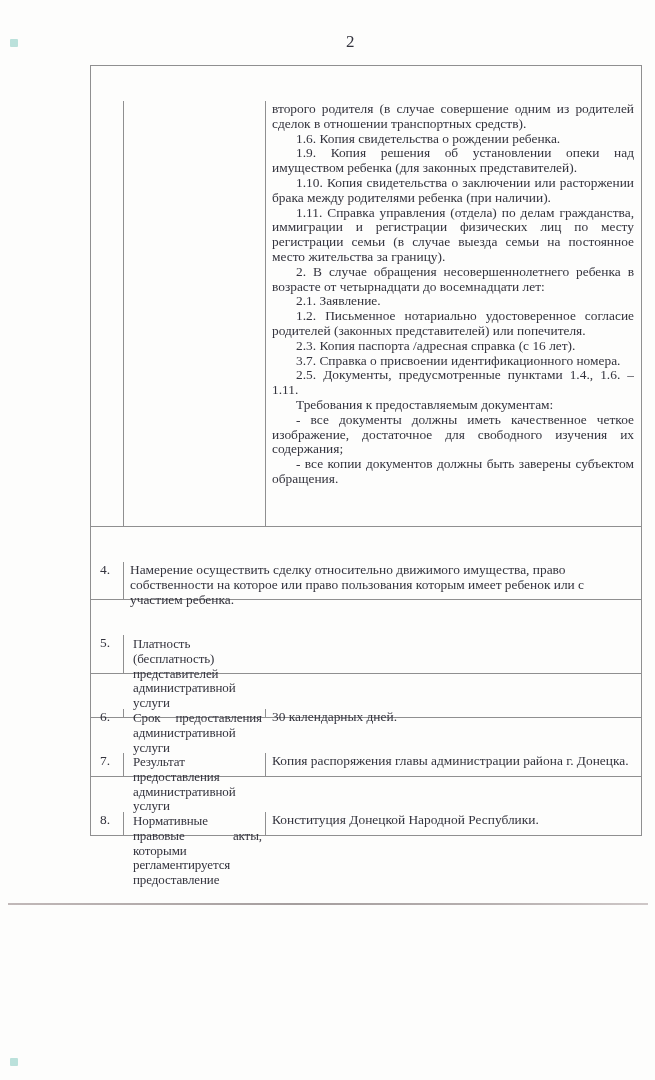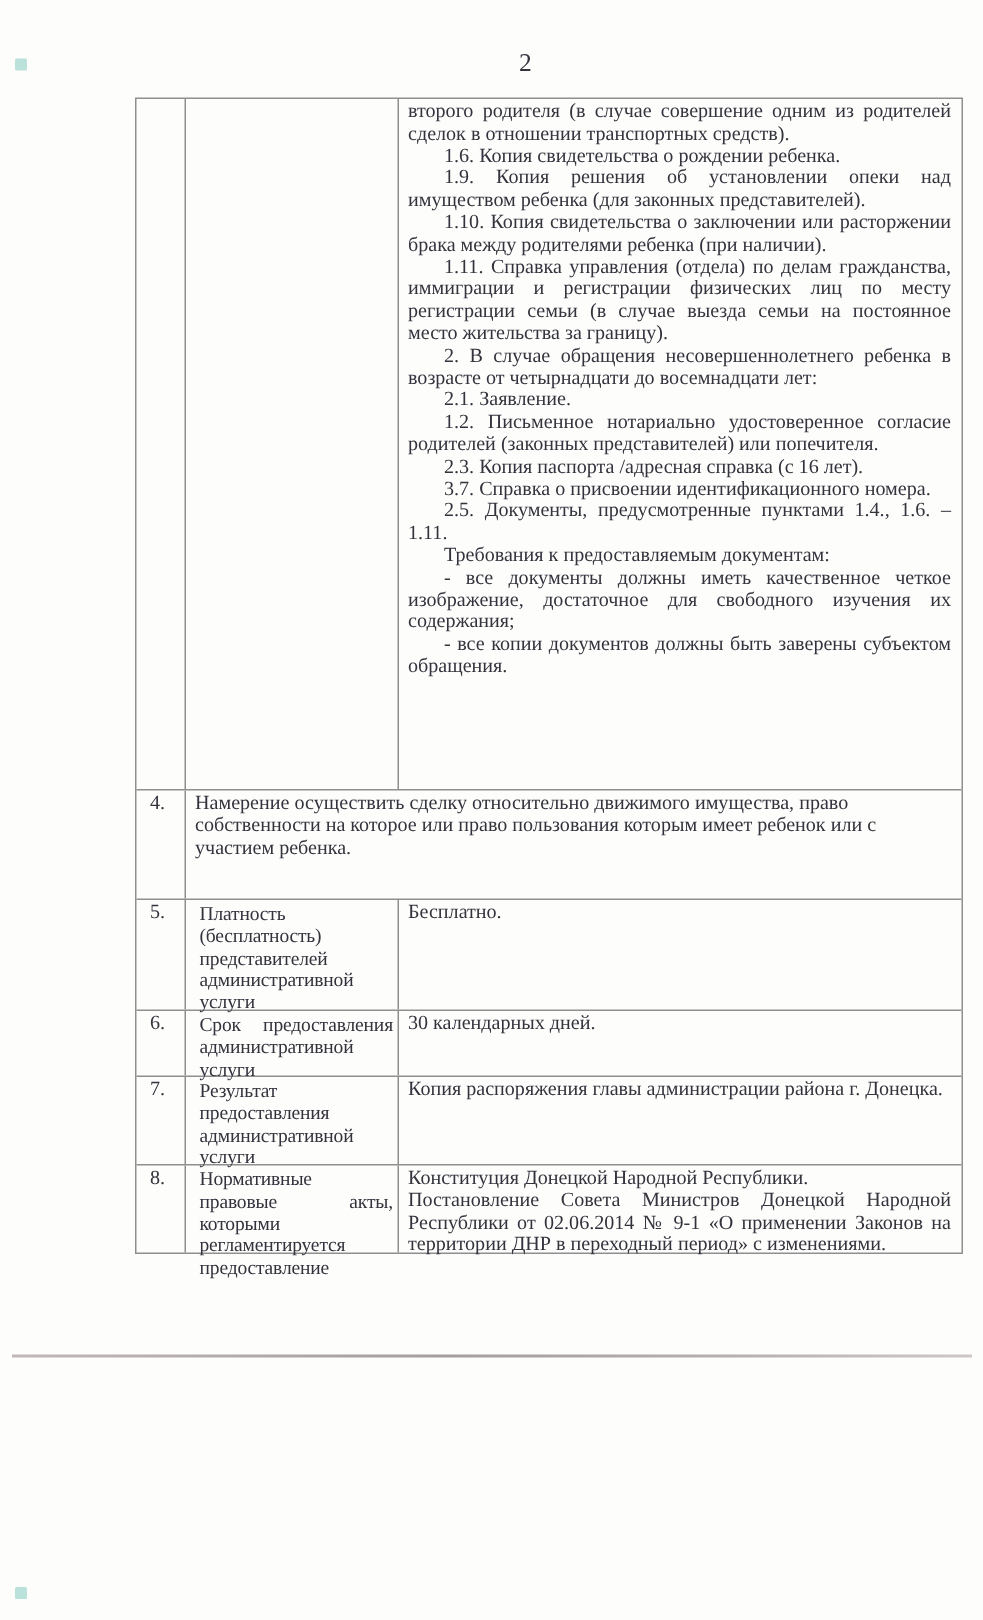--- a/index.html
+++ b/index.html
@@ -18,21 +18,21 @@
     font-size:17px;line-height:18px;
   }
   .doc-table{
     position:absolute;left:90px;top:65px;width:552px;
     border:1px solid var(--border);
     box-sizing:border-box;
     font-size:13.4px;line-height:14.8px;
   }
   .trow{display:flex;box-sizing:border-box;}
   .trow + .trow{border-top:1px solid var(--border);}
-  .cell{box-sizing:border-box;overflow:visible;}
+  .cell{box-sizing:border-box;overflow:visible;margin-top:35px;}
   .cell + .cell{border-left:1px solid var(--border);}
   .c1{width:32px;flex:0 0 32px;padding:1px 2px 0 9px;}
   .c2{
     width:142px;flex:0 0 142px;padding:2px 3px 0 9px;
     text-align:justify;font-size:13px;letter-spacing:-0.1px;
   }
   .c3{flex:1 1 auto;padding:1px 7px 0 6px;text-align:justify;}
   .h-cont{height:460px;}
   .h-r4{height:73px;}
   .h-r5{height:74px;}
@@ -86,23 +86,20 @@
   <div class="trow h-r4">
     <div class="cell c1">4.</div>
     <div class="cell c3">
       <p class="vp ragged">Намерение осуществить сделку относительно движимого имущества, право собственности на которое или право пользования которым имеет ребенок или с участием ребенка.</p>
     </div>
   </div>
 
   <div class="trow h-r5">
     <div class="cell c1">5.</div>
     <div class="cell c2">Платность (бесплатность) представителей административной услуги</div>
-    <div class="cell c3">
-      <p class="vp">Бесплатно.</p>
-    </div>
   </div>
 
   <div class="trow h-r6">
     <div class="cell c1">6.</div>
     <div class="cell c2">Срок предоставления административной услуги</div>
     <div class="cell c3">
       <p class="vp">30 календарных дней.</p>
     </div>
   </div>
 
@@ -112,21 +109,20 @@
     <div class="cell c3">
       <p class="vp">Копия распоряжения главы администрации района г.&nbsp;Донецка.</p>
     </div>
   </div>
 
   <div class="trow h-r8">
     <div class="cell c1">8.</div>
     <div class="cell c2">Нормативные правовые акты, которыми регламентируется предоставление</div>
     <div class="cell c3">
       <p class="vp">Конституция Донецкой Народной Республики.</p>
-      <p class="vp">Постановление Совета Министров Донецкой Народной Республики от 02.06.2014 № 9-1 «О применении Законов на территории ДНР в переходный период» с изменениями.</p>
     </div>
   </div>
 
 </div>
 
 <div class="separator-line"></div>
 <div class="scan-mark top"></div>
 <div class="scan-mark bottom"></div>
 
 </body></html>

